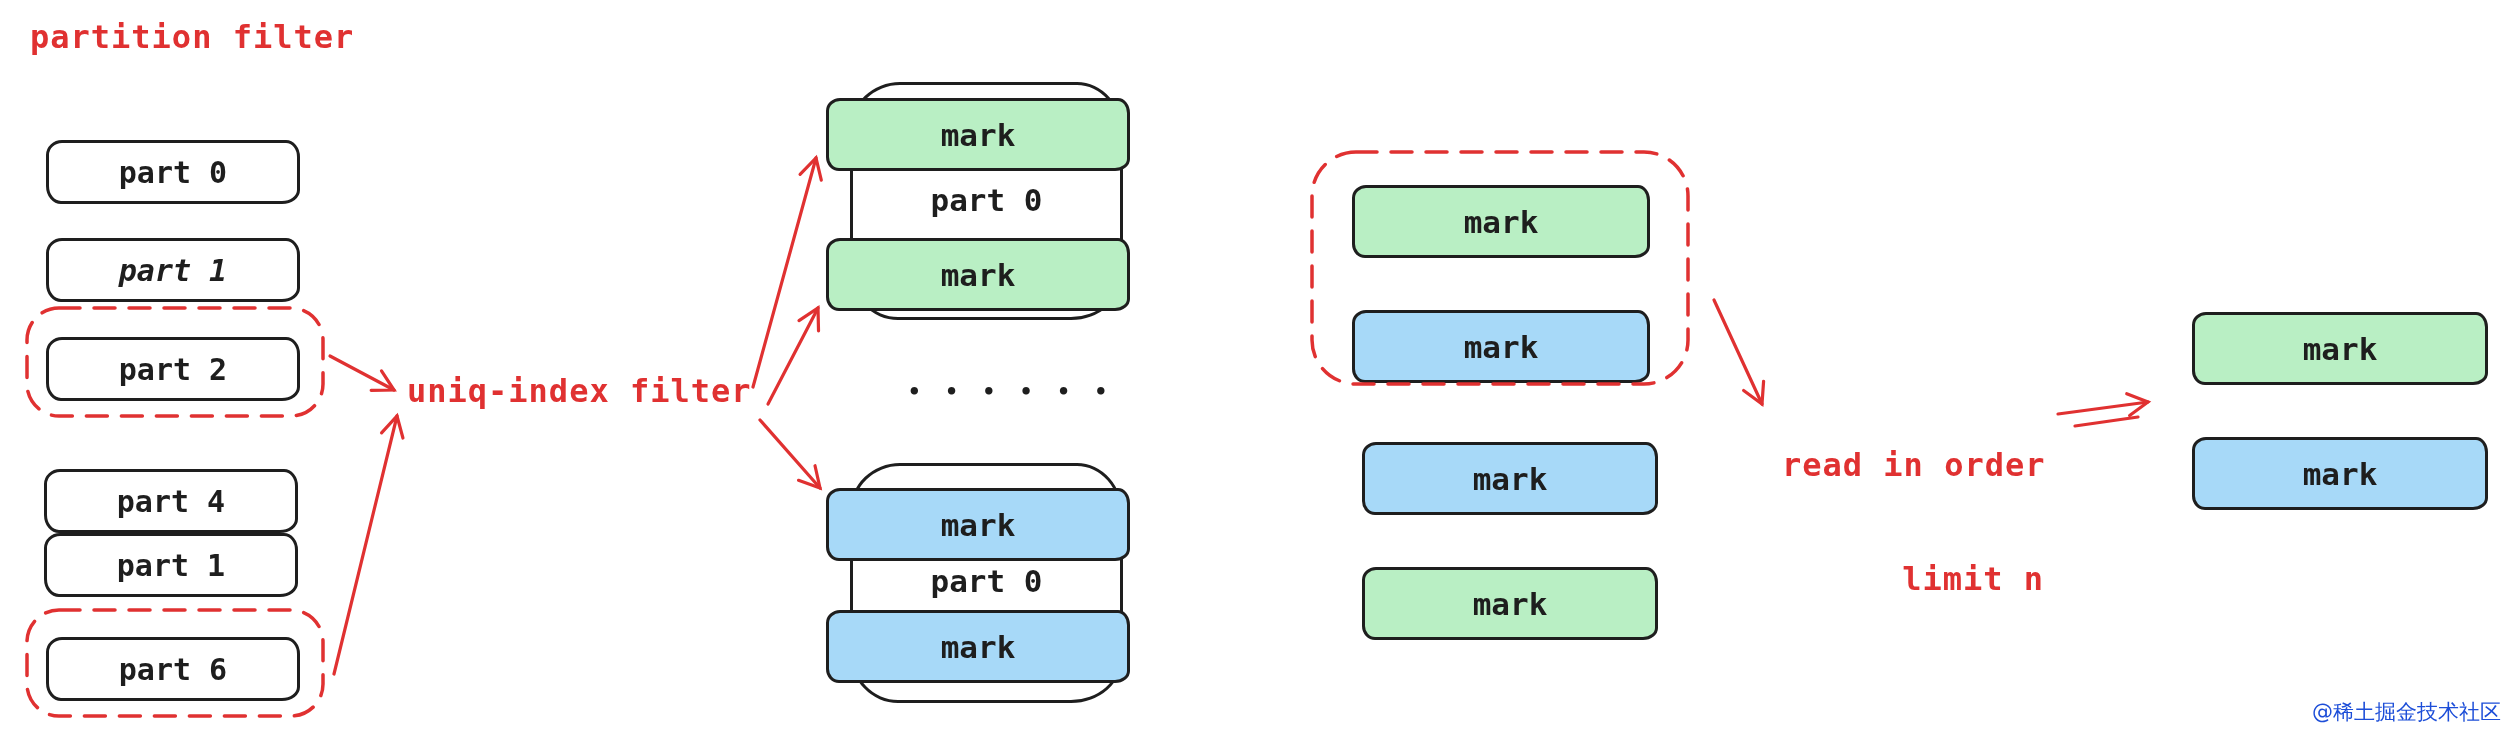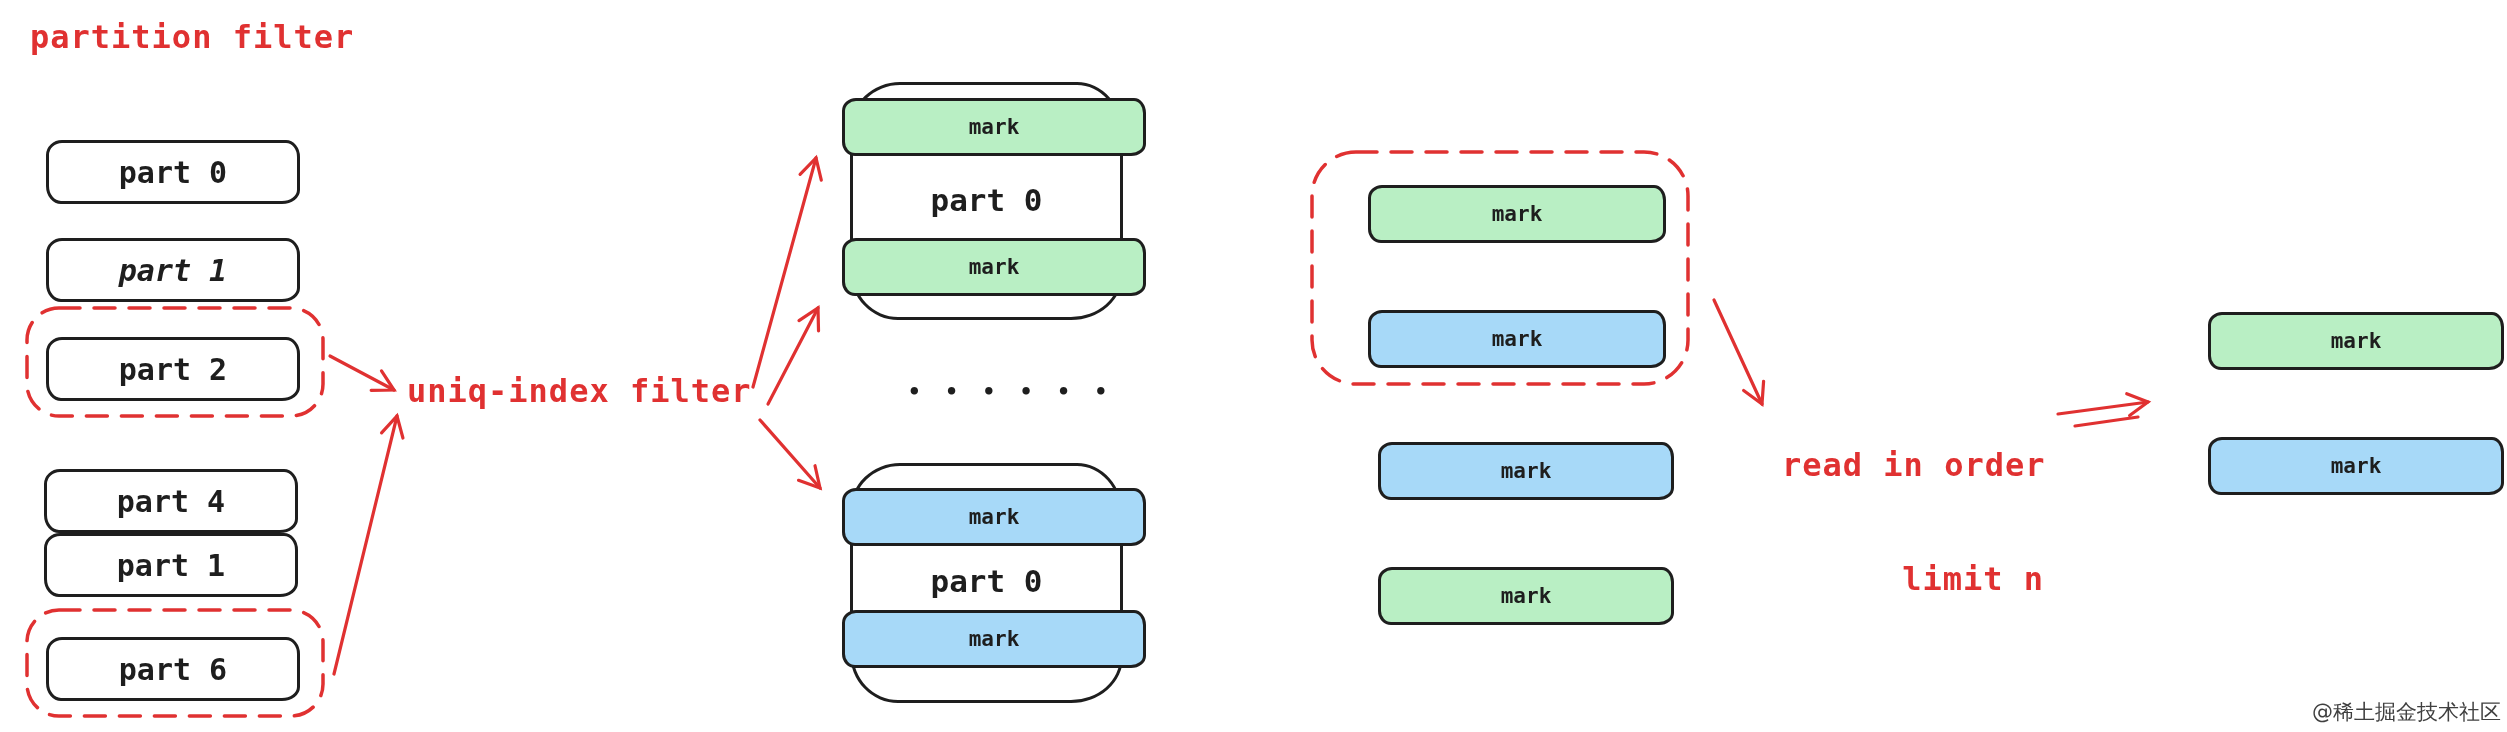--- a/index.html
+++ b/index.html
@@ -39,32 +39,31 @@
     justify-content: center;
     font-size: 30px;
     font-weight: bold;
     color: #1e1e1e;
     z-index: 2;
   }
 
   
   .mark {
     position: absolute;
-    height: 58px;
+    height: 73px;
     border: 3px solid #1e1e1e;
     border-radius: 14px 12px 15px 13px / 13px 15px 12px 14px;
     display: flex;
     align-items: center;
     justify-content: center;
-    font-size: 21px;
+    font-size: 31px;
     font-weight: bold;
     color: #1e1e1e;
     z-index: 3;
     box-sizing: border-box;
-    margin-left: 16px;
   }
   .mark.green { background: #b9efc4; }
   .mark.blue  { background: #a7d9f8; }
 
   
   .stack-container {
     position: absolute;
     width: 273px;
     background: #ffffff;
     border: 3px solid #1e1e1e;
@@ -88,21 +87,21 @@
     font-size: 21px;
     font-weight: bold;
     letter-spacing: 6px;
     white-space: pre;
   }
 
   .watermark {
     position: absolute;
     right: 6px;
     bottom: 6px;
-    color: #404040;
+    color: #1d4ed8;
     font-size: 21px;
     font-family: "DejaVu Sans", "Liberation Sans", sans-serif;
   }
 
   svg.overlay {
     position: absolute;
     left: 0; top: 0;
     width: 2507px;
     height: 732px;
     z-index: 4;

